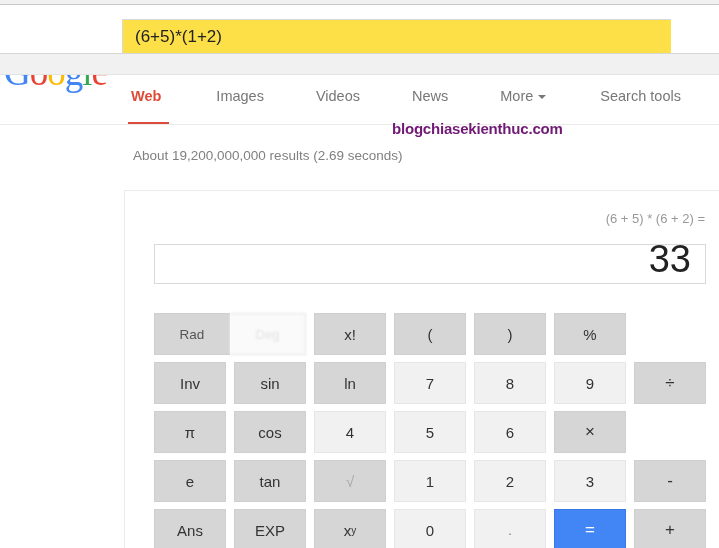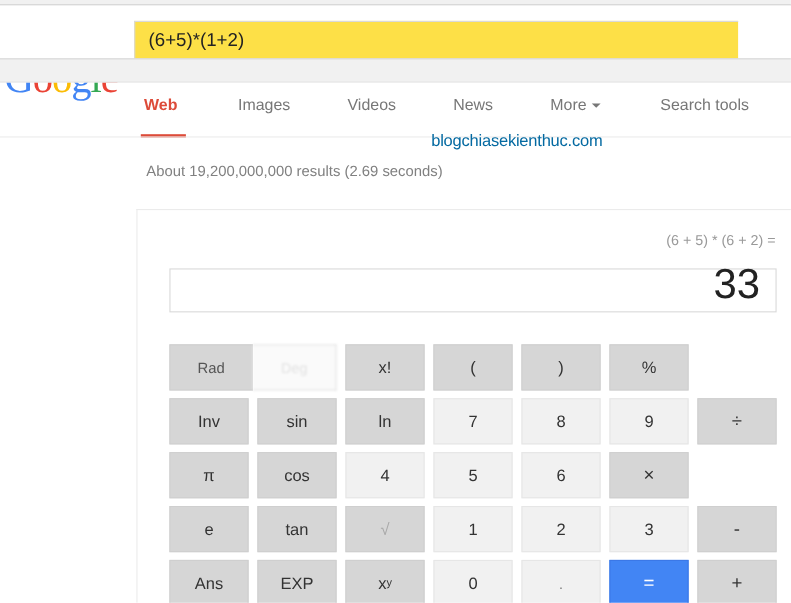--- a/index.html
+++ b/index.html
@@ -141,22 +141,22 @@
     width: 719px;
     height: 1px;
     background: #ebebeb;
   }
 
   .watermark {
     position: absolute;
     left: 392px;
     top: 120px;
     font-size: 15px;
-    font-weight: normal;
-    color: #0369a1;
+    font-weight: bold;
+    color: #701a75;
     letter-spacing: -0.2px;
     white-space: nowrap;
   }
 
   .result-stats {
     position: absolute;
     left: 133px;
     top: 148px;
     font-size: 13.5px;
     color: #808080;

